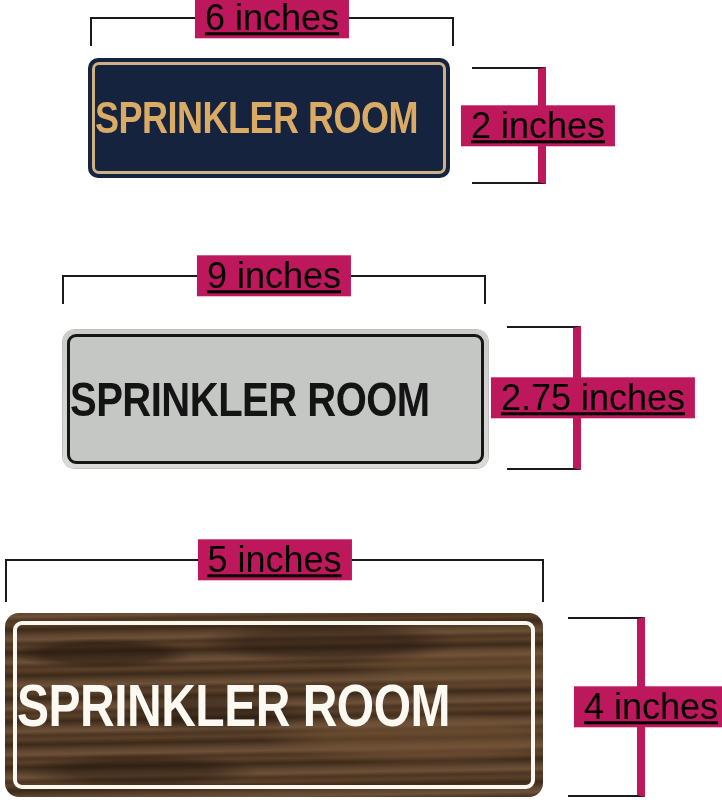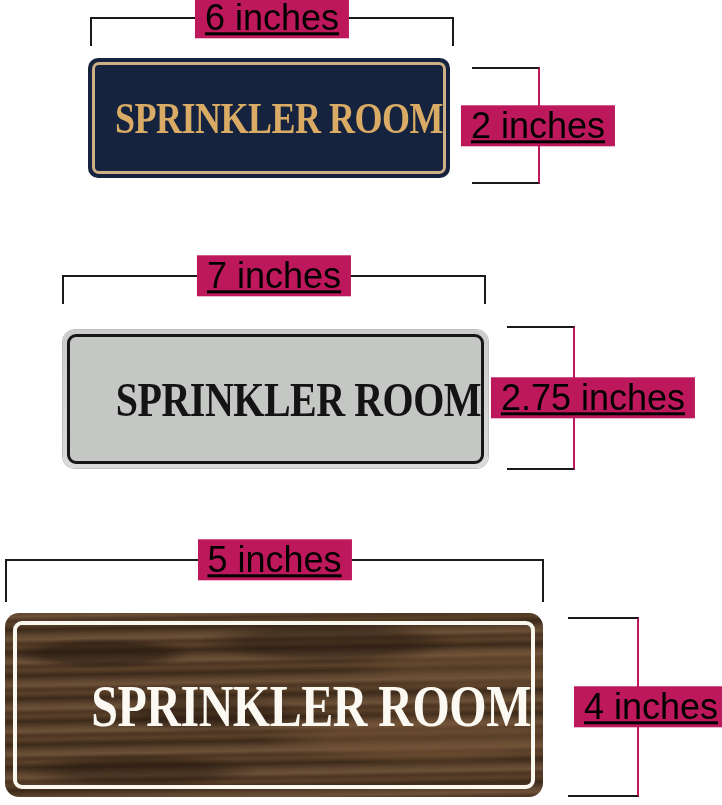--- a/index.html
+++ b/index.html
@@ -12,41 +12,41 @@
   
   .dim-h{
     position:absolute;
     border-top:2px solid #1a1a1a;
     border-left:2px solid #1a1a1a;
     border-right:2px solid #1a1a1a;
   }
   .dim-v{
     position:absolute;
     border-top:2px solid #1a1a1a;
-    border-right:2px solid #be185d;
+    border-right:8px solid #be185d;
     border-bottom:2px solid #1a1a1a;
   }
   .dim-label{
     position:absolute;
     background:#be185d;
     color:#000000;
     font-size:36px;
     line-height:1.15;
     white-space:nowrap;
     padding:0 10px;
     text-decoration:underline;
   }
   .dim-h > .dim-label{left:50%;top:-1px;transform:translate(-50%,-50%);}
   .dim-v > .dim-label{left:100%;top:50%;transform:translate(-50%,-50%);}
 
   
   .sign{position:absolute;}
   .sign-face{
     position:absolute;
-    display:flex;align-items:center;justify-content:flex-end;font-family:Liberation Serif, serif;
+    display:flex;align-items:center;justify-content:flex-start;
   }
   .sign-text{
     font-weight:700;
     white-space:nowrap;
     display:inline-block;
     transform:scaleY(1.22);
     letter-spacing:-0.5px;
   }
 
   
@@ -109,21 +109,21 @@
         <span class="sign-text">SPRINKLER ROOM</span>
       </div>
     </div>
     <div class="dim-v g1-dimv">
       <span class="dim-label">2 inches</span>
     </div>
   </section>
 
   <section>
     <div class="dim-h g2-dimh">
-      <span class="dim-label">7 inches</span>
+      <span class="dim-label">9 inches</span>
     </div>
     <div class="sign g2-sign">
       <div class="sign-face">
         <span class="sign-text">SPRINKLER ROOM</span>
       </div>
     </div>
     <div class="dim-v g2-dimv">
       <span class="dim-label">2.75 inches</span>
     </div>
   </section>

